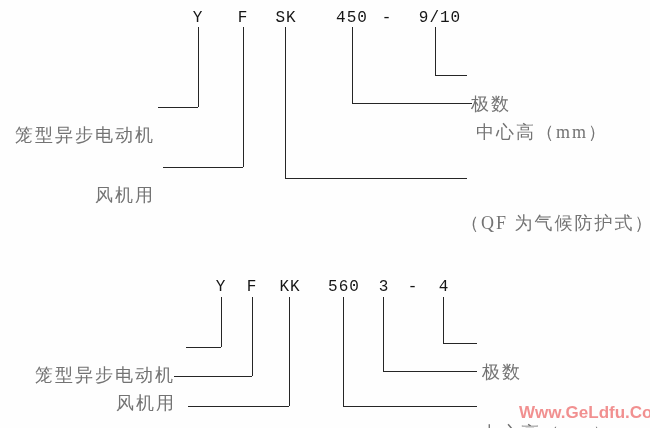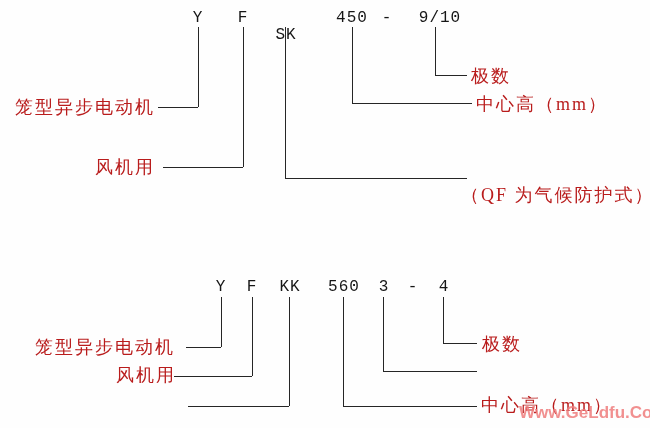--- a/index.html
+++ b/index.html
@@ -17,23 +17,24 @@
     color:#161616;
     transform:translateX(-50%);
     white-space:nowrap;
     letter-spacing:1px;
   }
   .lbl{
     position:absolute;
     font-family:"Liberation Serif","DejaVu Serif",serif;
     font-size:18px;
     letter-spacing:2px;
-    color:#b91c1c;
+    color:#737373;
     white-space:nowrap;
     line-height:20px;
+    margin-top:28px;
   }
   .vline{position:absolute;width:1px;background:#262626;}
   .hline{position:absolute;height:1px;background:#262626;}
   .wm{
     position:absolute;
     font-weight:bold;
     white-space:nowrap;
     pointer-events:none;
     z-index:5;
   }
@@ -51,21 +52,21 @@
     font-family:"Liberation Sans",sans-serif;
   }
 </style>
 </head>
 <body>
 
 <div id="canvas">
 
   <span class="code" style="left:198px;top:9px">Y</span>
   <span class="code" style="left:243px;top:9px">F</span>
-  <span class="code" style="left:286px;top:26px">SK</span>
+  <span class="code" style="left:286px;top:9px">SK</span>
   <span class="code" style="left:352px;top:9px">450</span>
   <span class="code" style="left:387px;top:9px">-</span>
   <span class="code" style="left:440px;top:9px">9/10</span>
 
   <div class="vline" style="left:198px;top:27px;height:80px"></div>
   <div class="vline" style="left:243px;top:27px;height:140px"></div>
   <div class="vline" style="left:285px;top:27px;height:151px"></div>
   <div class="vline" style="left:352px;top:27px;height:76px"></div>
   <div class="vline" style="left:435px;top:27px;height:48px"></div>
 

